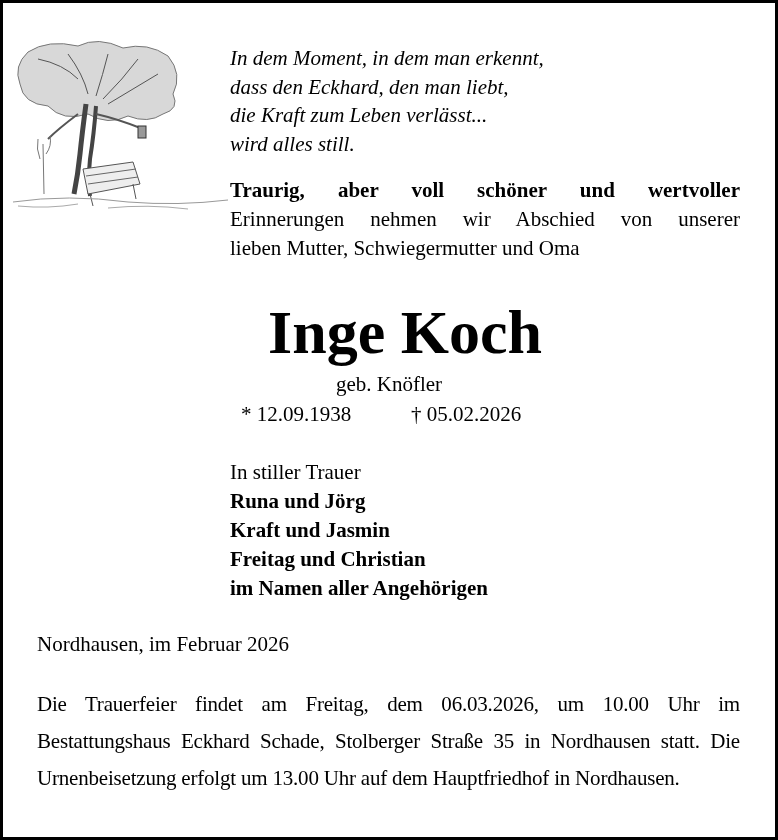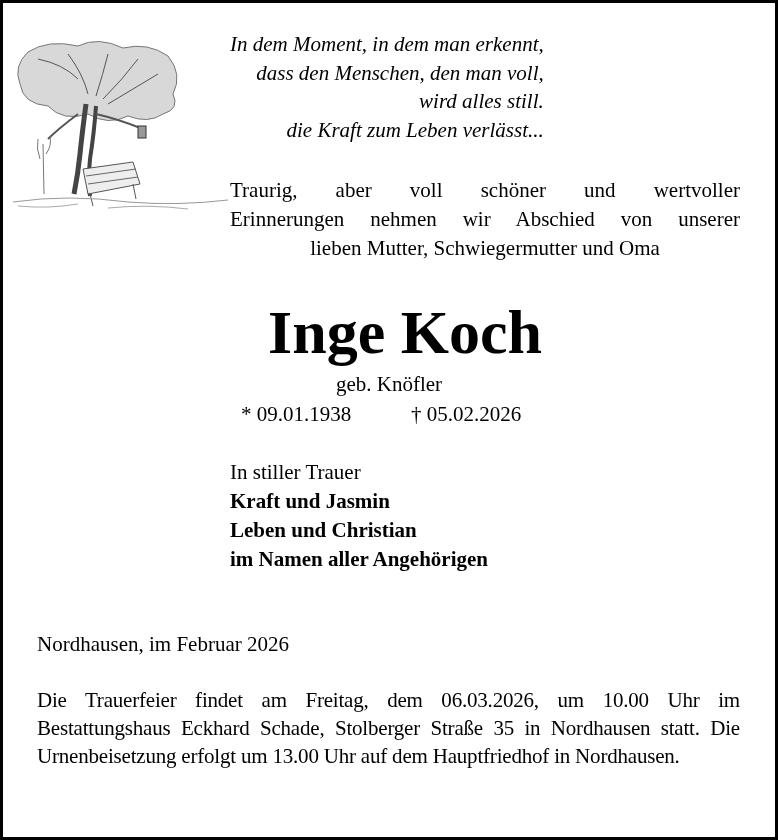--- a/index.html
+++ b/index.html
@@ -1,30 +1,30 @@
 <!DOCTYPE html>
 <html><head>
 <meta charset="utf-8">
 <style>
   html, body { margin:0; padding:0; background:#fff; }
   body { width:778px; height:840px; position:relative; overflow:hidden; font-family:"Liberation Serif","DejaVu Serif",serif; color:#000; }
   .frame { position:absolute; left:0; top:0; width:772px; height:834px; border:3px solid #000; background:#fff; }
   .tree { position:absolute; left:8px; top:34px; width:230px; height:180px; }
-  .poem { position:absolute; left:230px; top:30px; font-style:italic; font-size:21px; line-height:28.5px;text-align:right; }
+  .poem { position:absolute; left:230px; top:44px; font-style:italic; font-size:21px; line-height:28.5px; }
   .intro { position:absolute; left:230px; top:176px; width:510px; font-size:21px; line-height:29px; text-align:justify; }
-  .intro .last { text-align:center; }
+  .intro .last { text-align:left; }
   .name { position:absolute; left:16px; width:778px; top:296px; text-align:center; font-weight:bold; font-size:62px; line-height:72px; }
   .born { position:absolute; left:0; width:778px; top:370px; text-align:center; font-size:21px; line-height:28px; }
   .dates { position:absolute; left:241px; top:400px; font-size:21px; line-height:28px; }
   .dates .death { position:absolute; left:170px; white-space:nowrap;text-align:right; }
   .family { position:absolute; left:230px; top:458px; font-size:21px; line-height:29px; }
   .family .b { font-weight:bold; }
   .place { position:absolute; left:37px; top:630px; font-size:21px; line-height:29px; }
   .place b { font-weight:normal; }
-  .info { position:absolute; left:37px; top:686px; width:703px; font-size:21px; line-height:28px; text-align:justify; letter-spacing:-0.2px; }
+  .info { position:absolute; left:37px; top:686px; width:703px; font-size:21px; line-height:37px; text-align:justify; letter-spacing:-0.2px; }
 </style>
 </head>
 <body>
 
 <div class="frame"></div>
 
 <svg class="tree" viewBox="0 0 230 180">
   <g fill="none" stroke="#6a6a6a" stroke-width="1">
     <path d="M20 18 Q40 5 70 12 Q90 2 115 14 Q140 8 160 22 Q175 40 165 60 Q172 75 155 80 Q140 90 120 82 Q100 92 80 80 Q55 88 40 72 Q15 70 12 50 Q5 32 20 18 Z" fill="#d8d8d8" stroke="#777"></path>
     <path d="M30 25 Q55 30 70 45 M60 20 Q75 40 80 60 M100 20 Q95 40 88 62 M130 25 Q115 45 95 65 M150 40 Q125 55 100 70" stroke="#555"></path>
@@ -36,42 +36,43 @@
     <path d="M78 142 L128 135 M80 150 L130 143" stroke="#666"></path>
     <path d="M82 160 L85 172 M125 150 L128 165" stroke="#555"></path>
     <path d="M35 110 L36 160 M32 125 Q28 115 30 105 M38 120 Q44 112 42 102" stroke="#777"></path>
     <path d="M5 168 Q60 160 120 168 Q170 172 220 166" stroke="#999"></path>
     <path d="M10 172 Q40 175 70 170 M100 174 Q140 170 180 175" stroke="#aaa"></path>
   </g>
 </svg>
 
 <div class="poem">
   <div>In dem Moment, in dem man erkennt,</div>
-  <div>dass den Menschen, den man voll,</div>
+  <div>dass den Eckhard, den man liebt,</div>
+  <div>die Kraft zum Leben verlässt...</div>
   <div>wird alles still.</div>
-  <div>die Kraft zum Leben verlässt...</div>
 </div>
 
 <div class="intro">
-  <div style="text-align:justify;text-align-last:justify;">Traurig, aber voll schöner und wertvoller</div>
+  <div style="text-align:justify;text-align-last:justify;font-weight:bold;">Traurig, aber voll schöner und wertvoller</div>
   <div style="text-align:justify;text-align-last:justify;">Erinnerungen nehmen wir Abschied von unserer</div>
   <div class="last">lieben Mutter, Schwiegermutter und Oma</div>
 </div>
 
 <div class="name">Inge Koch</div>
 <div class="born">geb. Knöfler</div>
 <div class="dates">
-  <span>* 09.01.1938</span>
+  <span>* 12.09.1938</span>
   <span class="death">† 05.02.2026</span>
 </div>
 
 <div class="family">
   <div>In stiller Trauer</div>
+  <div class="b">Runa und Jörg</div>
   <div class="b">Kraft und Jasmin</div>
-  <div class="b">Leben und Christian</div>
+  <div class="b">Freitag und Christian</div>
   <div class="b">im Namen aller Angehörigen</div>
 </div>
 
 <div class="place">
   <b>Nordhausen,</b><span> im Februar 2026</span>
 </div>
 
 <div class="info">Die Trauerfeier findet am Freitag, dem 06.03.2026, um 10.00 Uhr im Bestattungshaus Eckhard Schade, Stolberger Straße 35 in Nordhausen statt. Die Urnenbeisetzung erfolgt um 13.00 Uhr auf dem Hauptfriedhof in Nordhausen.</div>
 
 </body></html>

